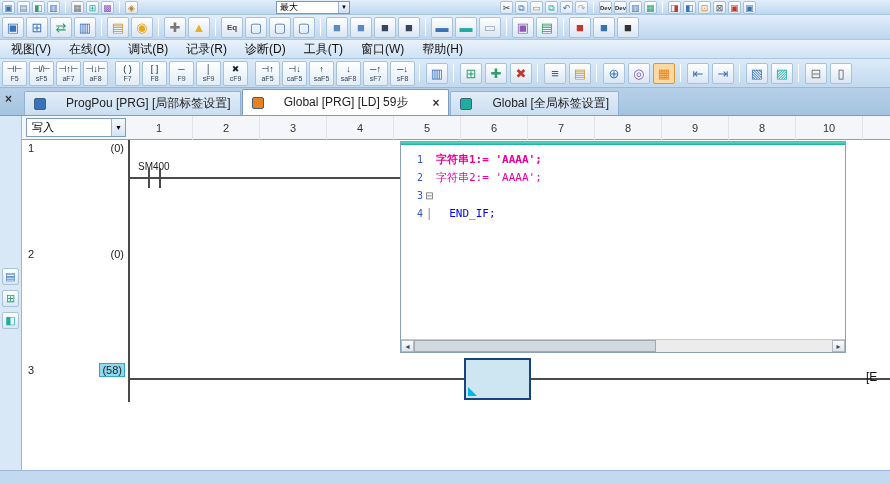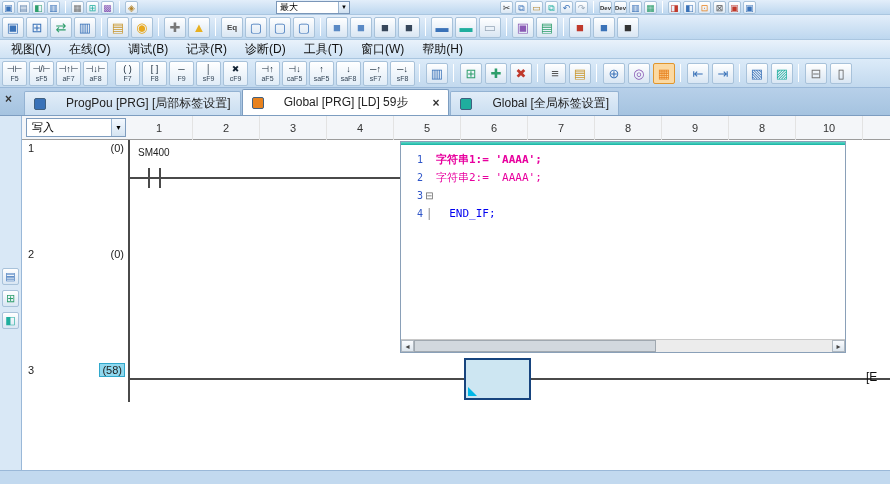--- a/index.html
+++ b/index.html
@@ -66,21 +66,21 @@
   .colh{width:67px;text-align:center;font-size:11px;color:#333;line-height:24px;border-right:1px solid #e3e3e3}
 
   .canvas{position:absolute;left:22px;top:140px;width:868px;height:330px;background:#fff;overflow:hidden}
   .rownum{position:absolute;left:6px;font-size:11px;color:#222}
   .steplbl{position:absolute;left:40px;width:62px;text-align:right;font-size:11px;color:#222}
   .stephl{background:#8fd8ee;outline:1px solid #30a8cc;padding:0 2px}
   .rail{position:absolute;left:106px;top:0;width:2px;height:262px;background:#4a4a4a}
   .rung{position:absolute;height:2px;background:#4a4a4a}
   .rung1{left:106px;top:37px;width:274px}
   .rung3{left:106px;top:238px;width:762px}
-  .contact-label{position:absolute;left:116px;top:7px;font-size:10px;color:#222}
+  .contact-label{position:absolute;left:116px;top:21px;font-size:10px;color:#222}
   .cbar{position:absolute;top:28px;width:2px;height:20px;background:#4a4a4a}
   .c1{left:126px}.c2{left:137px}
   .endtext{position:absolute;left:844px;top:230px;font-size:12px;color:#111}
   .selcell{position:absolute;left:442px;top:218px;width:67px;height:42px;background:#cde6f2;
            border:2px solid #17447e}
   .tri{position:absolute;left:2px;bottom:2px;width:0;height:0;border-bottom:9px solid #00b8e8;
        border-right:9px solid transparent}
 
   
   .stbox{position:absolute;left:378px;top:1px;width:446px;height:212px;background:#fff;

